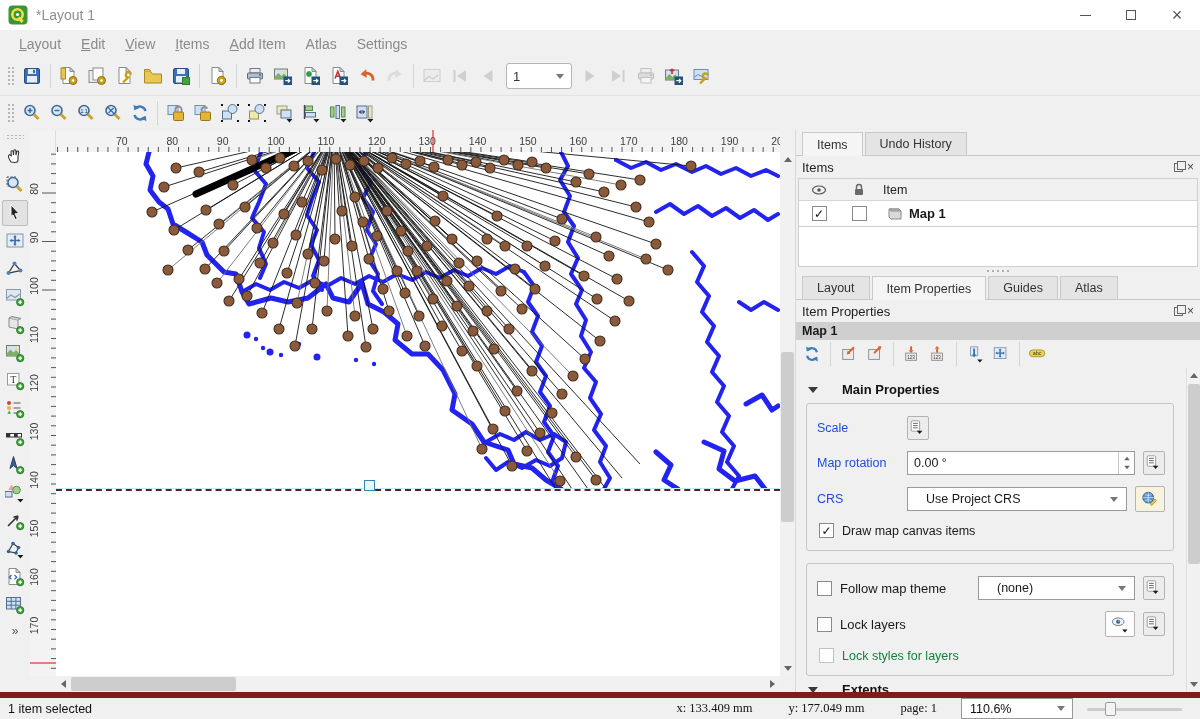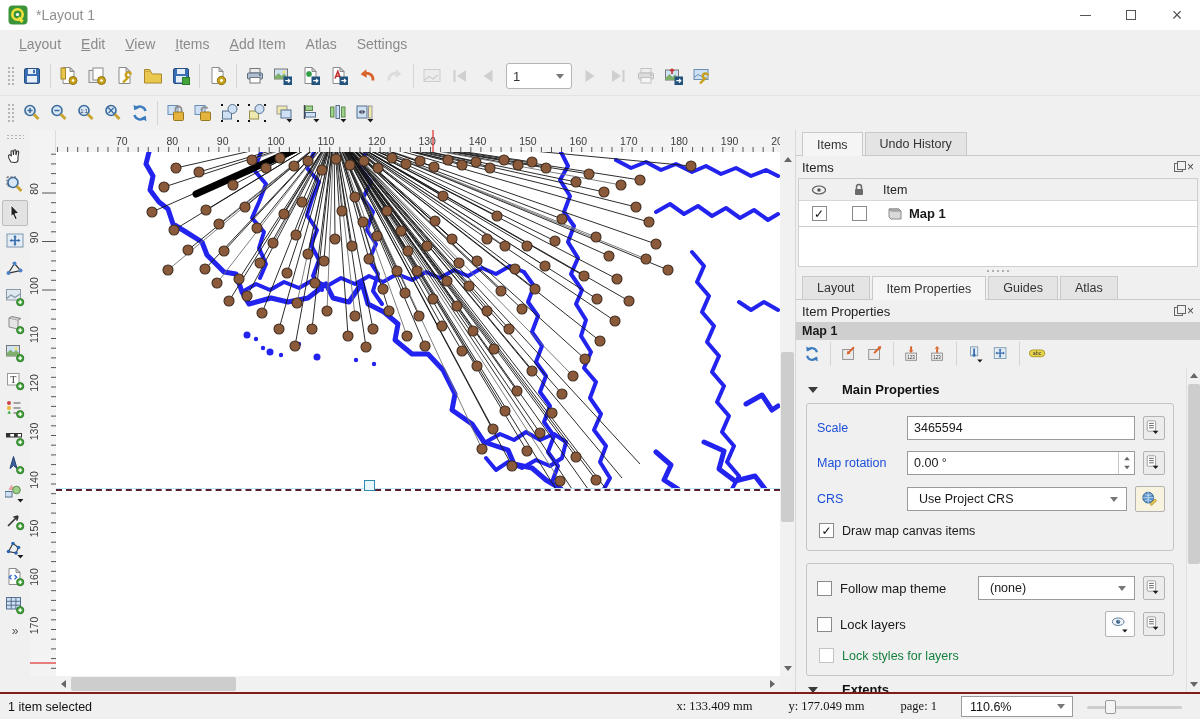--- a/index.html
+++ b/index.html
@@ -87,33 +87,33 @@
   .ptools .tbtn { width:24px; height:24px; } .ptools svg { width:18px; height:18px; }
   .propscroll { flex:1; position:relative; padding:12px 10px 0 10px; overflow:hidden; }
   .sechead { font-weight:bold; font-size:13px; color:#111; display:flex; align-items:center; gap:24px; margin:2px 0 6px 2px; }
   .sec-tri { width:0; height:0; border-left:5px solid transparent; border-right:5px solid transparent; border-top:6px solid #3a3a3a; }
   .groupbox { border:1px solid #c6c6c6; border-radius:3px; padding:12px 8px 10px 10px; margin-bottom:12px; }
   .prow { display:flex; align-items:center; margin-bottom:11px; gap:8px; }
   .plabel { width:82px; font-size:12.5px; color:#1d4ed8; }
   .tfield { flex:1; height:24px; background:#fff; border:1px solid #9a9a9a; display:flex; align-items:center; padding-left:6px; font-size:12.5px; position:relative; }
   .spin { position:absolute; right:0; top:0; width:16px; height:100%; border-left:1px solid #c9c9c9; display:flex; flex-direction:column; align-items:center; justify-content:space-evenly; }
   .spin .tri-u,.spin .tri-dn { transform:scale(.7); }
-  .combo { flex:1; height:24px; background:#fff; border:1px solid #9a9a9a; display:flex; align-items:center; padding-left:11px; font-size:12.5px; position:relative; }
+  .combo { flex:1; height:24px; background:#fff; border:1px solid #9a9a9a; display:flex; align-items:center; padding-left:18px; font-size:12.5px; position:relative; }
   .combo .arr { position:absolute; right:8px; }
   .ddbtn { width:22px; height:24px; background:#ececec; border:1px solid #b3b3b3; border-radius:2px; display:flex; align-items:center; justify-content:center; }
   .ddbtn svg { width:16px; height:18px; }
   .sqbtn { width:30px; height:26px; background:#f7f3df; border:1px solid #b3b3b3; border-radius:2px; display:flex; align-items:center; justify-content:center; }
   .sqbtn.white { background:#fdfdfd; }
   .sqbtn svg { width:18px; height:18px; }
   .cbrow { display:flex; align-items:center; gap:8px; margin:4px 0 2px 2px; font-size:12.5px; }
   .cbrow.disabled { color:#15803d; }
   .prop-vscroll { position:absolute; right:0; top:0; width:14px; height:100%; background:#f1f1f1; border-left:1px solid #e0e0e0; }
   .prop-vscroll .vhandle { left:1px; width:12px; }
   .extcut { position:absolute; bottom:-2px; left:10px; height:14px; overflow:hidden; }
-  .statusbar { height:27px; background:#f0f0f0; border-top:2px solid #7f1d1d; display:flex; align-items:center; padding:0 8px; font-size:12.5px; color:#111; }
+  .statusbar { height:27px; background:#f0f0f0; border-top:6px solid #7f1d1d; display:flex; align-items:center; padding:0 8px; font-size:12.5px; color:#111; }
   .statusbar .coords { margin-left:auto; display:flex; gap:36px; margin-right:24px;font-family:Liberation Serif, serif; }
   .zoomcombo { width:112px; height:21px; background:#fff; border:1px solid #9a9a9a; display:flex; align-items:center; padding-left:8px; position:relative; margin-right:14px; font-size:12.5px; }
   .zoomcombo .arr { position:absolute; right:7px; }
   .zslider { width:95px; height:18px; position:relative; margin-right:10px; }
   .zslider .track { position:absolute; left:0; right:0; top:8px; height:3px; background:#cdcdcd; border-radius:2px; }
   .zslider .knob { position:absolute; left:18px; top:2px; width:11px; height:14px; background:#f4f4f4; border:1px solid #9a9a9a; border-radius:2px; }
 </style>
 </head>
 <body>
 
@@ -1195,23 +1195,20 @@
     </div>
 
     <div class="propscroll">
       <div class="sechead">
         <span class="sec-tri"></span>
         <span>Main Properties</span>
       </div>
       <div class="groupbox" style="margin-right:16px;">
         <div class="prow">
           <span class="plabel">Scale</span>
-          <div class="tfield">
-              <span>3465594</span>
-            </div>
           <span class="ddbtn">
               <svg viewBox="0 0 20 20">
                 <rect x="1.5" y="1" width="10.5" height="13" rx="1.5" fill="#fff" stroke="#8a8a8a"></rect>
                 <path d="M3.8,4.2 h6 M3.8,7 h6 M3.8,9.8 h6" stroke="#555" stroke-width="1.1"></path>
                 <path d="M8.5,13.5 h7 l-3.5,4 z" fill="#1a1a1a"></path>
               </svg>
             </span>
         </div>
         <div class="prow">
           <span class="plabel">Map rotation</span>

